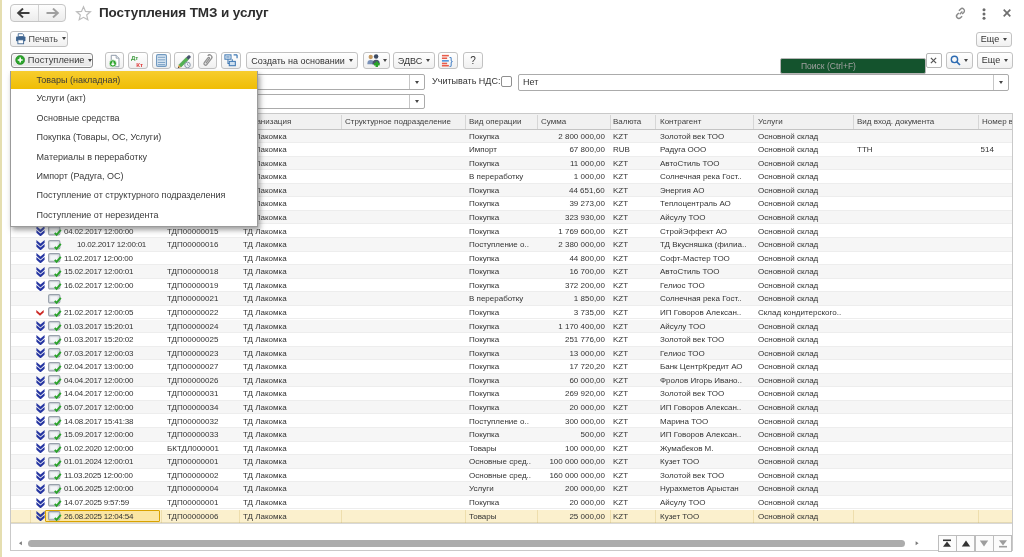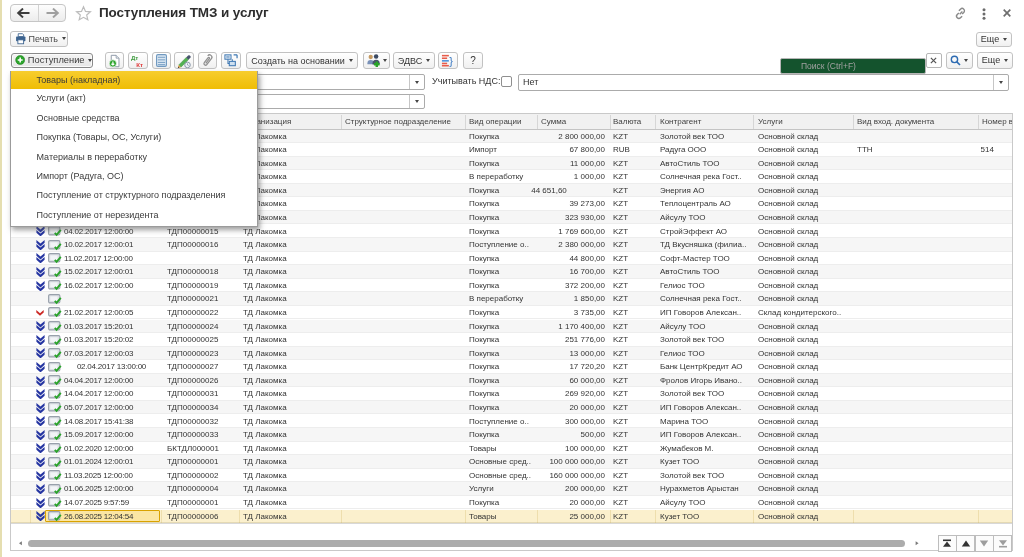--- a/index.html
+++ b/index.html
@@ -282,21 +282,21 @@
   </svg>
 <svg class="a" style="left:47.5px;top:185.284px" width="14" height="11" viewBox="0 0 14 11">
     <rect x="0.6" y="0.6" width="11.3" height="8.3" rx="1.4" fill="#dce0e5" stroke="#98a0ab" stroke-width="1.1"></rect>
     <rect x="2.3" y="2.4" width="7.2" height="4.6" fill="#f2f4f7"></rect>
     <path d="M6.8 6.8 L8.6 8.9 L12.8 3.9" stroke="#2aa32a" stroke-width="1.9" fill="none"></path>
   </svg>
 <div class="cell" style="left:64px;top:183.8px;width:95px;text-align:left;letter-spacing:-0.22px;">18.01.2017 12:00:00</div>
 <div class="cell" style="left:167px;top:183.8px;width:70px;text-align:left;">ТДП00000012</div>
 <div class="cell" style="left:243px;top:183.8px;width:95px;text-align:left;">ТД Лакомка</div>
 <div class="cell" style="left:469px;top:183.8px;width:68px;text-align:left;">Покупка</div>
-<div class="cell" style="left:515px;top:183.8px;width:68px;text-align:center;">44 651,60</div>
+<div class="cell" style="left:569px;top:183.8px;width:68px;text-align:left;">44 651,60</div>
 <div class="cell" style="left:613px;top:183.8px;width:40px;text-align:left;">KZT</div>
 <div class="cell" style="left:660px;top:183.8px;width:92px;text-align:left;">Энергия АО</div>
 <div class="cell" style="left:758px;top:183.8px;width:94px;text-align:left;">Основной склад</div>
 <div class="a" style="left:11px;top:197.4px;width:1001px;height:13.6px;background:#ffffff;border-bottom:1px solid #ededed"></div>
 <svg class="a" style="left:35.5px;top:199.15500000000003px" width="9" height="10" viewBox="0 0 9 10">
     <path d="M0.4 0 L4.5 3.6 L8.6 0 L8.6 2.8 L4.5 6.4 L0.4 2.8 Z" fill="#2636a2"></path>
     <path d="M0.4 4 L4.5 7.6 L8.6 4 L8.6 6.8 L4.5 10.4 L0.4 6.8 Z" fill="#2636a2"></path>
   </svg>
 <svg class="a" style="left:47.5px;top:198.85500000000002px" width="14" height="11" viewBox="0 0 14 11">
     <rect x="0.6" y="0.6" width="11.3" height="8.3" rx="1.4" fill="#dce0e5" stroke="#98a0ab" stroke-width="1.1"></rect>
@@ -350,21 +350,21 @@
 <div class="a" style="left:11px;top:238.1px;width:1001px;height:13.6px;background:#f6f6f6;border-bottom:1px solid #ededed"></div>
 <svg class="a" style="left:35.5px;top:239.868px" width="9" height="10" viewBox="0 0 9 10">
     <path d="M0.4 0 L4.5 3.6 L8.6 0 L8.6 2.8 L4.5 6.4 L0.4 2.8 Z" fill="#2636a2"></path>
     <path d="M0.4 4 L4.5 7.6 L8.6 4 L8.6 6.8 L4.5 10.4 L0.4 6.8 Z" fill="#2636a2"></path>
   </svg>
 <svg class="a" style="left:47.5px;top:239.56799999999998px" width="14" height="11" viewBox="0 0 14 11">
     <rect x="0.6" y="0.6" width="11.3" height="8.3" rx="1.4" fill="#dce0e5" stroke="#98a0ab" stroke-width="1.1"></rect>
     <rect x="2.3" y="2.4" width="7.2" height="4.6" fill="#f2f4f7"></rect>
     <path d="M6.8 6.8 L8.6 8.9 L12.8 3.9" stroke="#2aa32a" stroke-width="1.9" fill="none"></path>
   </svg>
-<div class="cell" style="left:64px;top:238.1px;width:95px;text-align:left;letter-spacing:-0.22px;">10.02.2017 12:00:01</div>
+<div class="cell" style="left:64px;top:238.1px;width:95px;text-align:center;letter-spacing:-0.22px;">10.02.2017 12:00:01</div>
 <div class="cell" style="left:167px;top:238.1px;width:70px;text-align:left;">ТДП00000016</div>
 <div class="cell" style="left:243px;top:238.1px;width:95px;text-align:left;">ТД Лакомка</div>
 <div class="cell" style="left:469px;top:238.1px;width:68px;text-align:left;">Поступление о..</div>
 <div class="cell" style="left:537px;top:238.1px;width:68px;text-align:right;">2 380 000,00</div>
 <div class="cell" style="left:613px;top:238.1px;width:40px;text-align:left;">KZT</div>
 <div class="cell" style="left:660px;top:238.1px;width:92px;text-align:left;">ТД Вкусняшка (филиа..</div>
 <div class="cell" style="left:758px;top:238.1px;width:94px;text-align:left;">Основной склад</div>
 <div class="a" style="left:11px;top:251.6px;width:1001px;height:13.6px;background:#ffffff;border-bottom:1px solid #ededed"></div>
 <svg class="a" style="left:35.5px;top:253.43900000000002px" width="9" height="10" viewBox="0 0 9 10">
     <path d="M0.4 0 L4.5 3.6 L8.6 0 L8.6 2.8 L4.5 6.4 L0.4 2.8 Z" fill="#2636a2"></path>
@@ -507,21 +507,21 @@
 <div class="a" style="left:11px;top:360.2px;width:1001px;height:13.6px;background:#ffffff;border-bottom:1px solid #ededed"></div>
 <svg class="a" style="left:35.5px;top:362.007px" width="9" height="10" viewBox="0 0 9 10">
     <path d="M0.4 0 L4.5 3.6 L8.6 0 L8.6 2.8 L4.5 6.4 L0.4 2.8 Z" fill="#2636a2"></path>
     <path d="M0.4 4 L4.5 7.6 L8.6 4 L8.6 6.8 L4.5 10.4 L0.4 6.8 Z" fill="#2636a2"></path>
   </svg>
 <svg class="a" style="left:47.5px;top:361.707px" width="14" height="11" viewBox="0 0 14 11">
     <rect x="0.6" y="0.6" width="11.3" height="8.3" rx="1.4" fill="#dce0e5" stroke="#98a0ab" stroke-width="1.1"></rect>
     <rect x="2.3" y="2.4" width="7.2" height="4.6" fill="#f2f4f7"></rect>
     <path d="M6.8 6.8 L8.6 8.9 L12.8 3.9" stroke="#2aa32a" stroke-width="1.9" fill="none"></path>
   </svg>
-<div class="cell" style="left:64px;top:360.2px;width:95px;text-align:center;letter-spacing:-0.22px;">02.04.2017 13:00:00</div>
+<div class="cell" style="left:64px;top:360.2px;width:95px;text-align:left;letter-spacing:-0.22px;">02.04.2017 13:00:00</div>
 <div class="cell" style="left:167px;top:360.2px;width:70px;text-align:left;">ТДП00000027</div>
 <div class="cell" style="left:243px;top:360.2px;width:95px;text-align:left;">ТД Лакомка</div>
 <div class="cell" style="left:469px;top:360.2px;width:68px;text-align:left;">Покупка</div>
 <div class="cell" style="left:537px;top:360.2px;width:68px;text-align:right;">17 720,20</div>
 <div class="cell" style="left:613px;top:360.2px;width:40px;text-align:left;">KZT</div>
 <div class="cell" style="left:660px;top:360.2px;width:92px;text-align:left;">Банк ЦентрКредит АО</div>
 <div class="cell" style="left:758px;top:360.2px;width:94px;text-align:left;">Основной склад</div>
 <div class="a" style="left:11px;top:373.8px;width:1001px;height:13.6px;background:#f6f6f6;border-bottom:1px solid #ededed"></div>
 <svg class="a" style="left:35.5px;top:375.57800000000003px" width="9" height="10" viewBox="0 0 9 10">
     <path d="M0.4 0 L4.5 3.6 L8.6 0 L8.6 2.8 L4.5 6.4 L0.4 2.8 Z" fill="#2636a2"></path>

